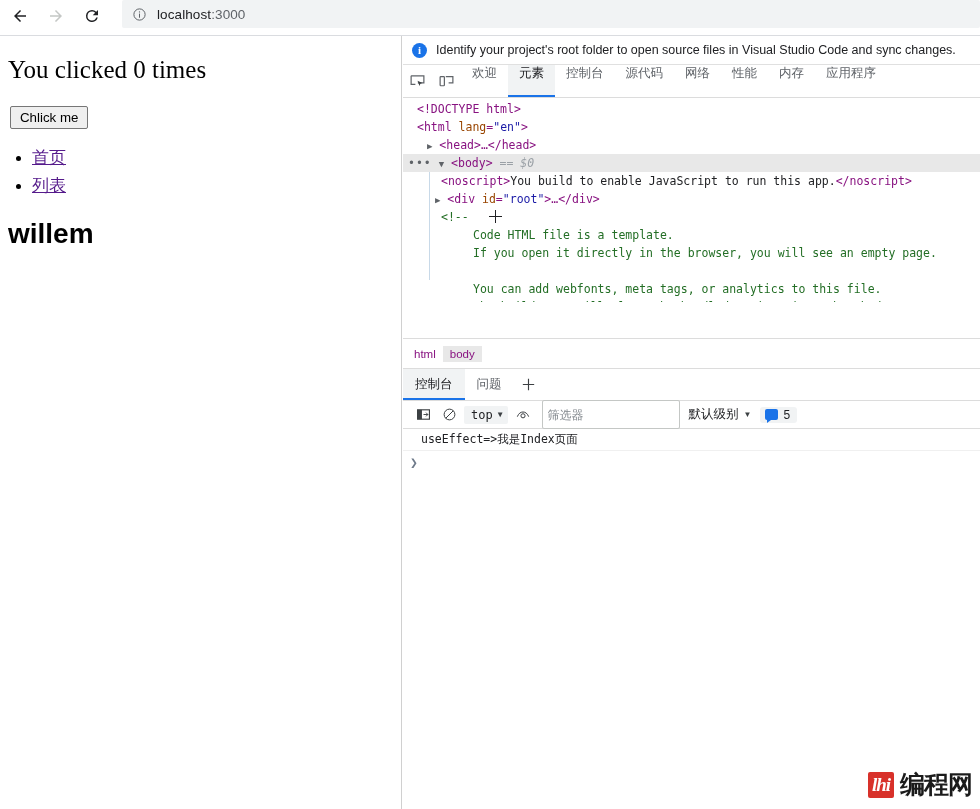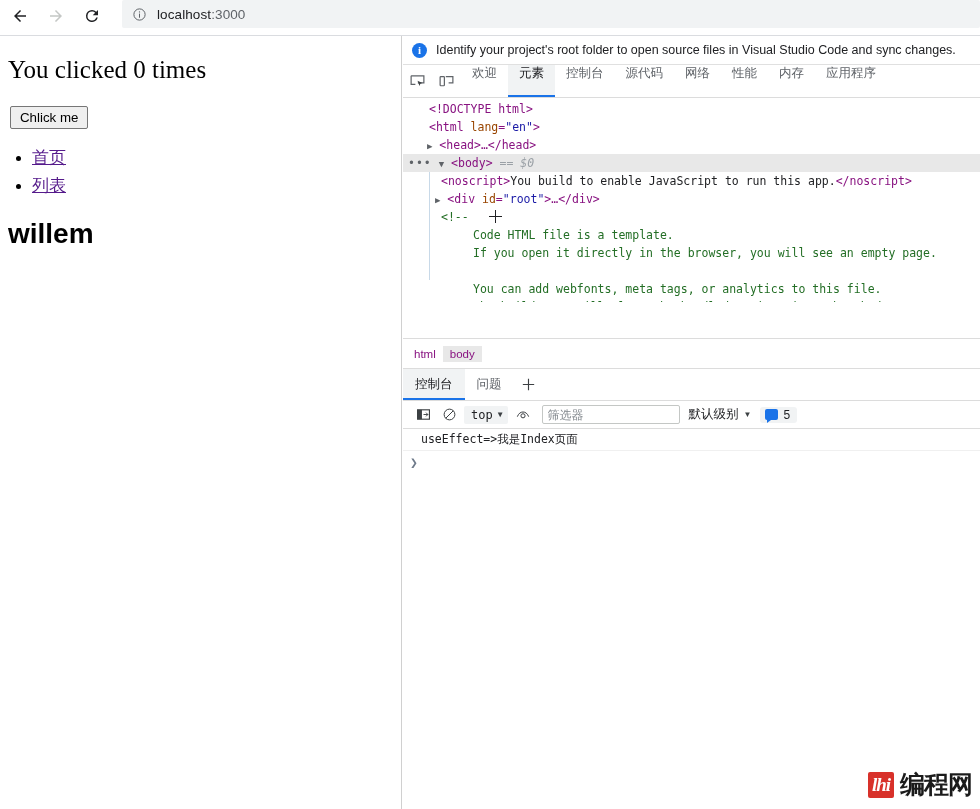--- a/index.html
+++ b/index.html
@@ -165,21 +165,21 @@
   #elements-panel {
     height: 204px;
     background: #fff;
     font-family: "DejaVu Sans Mono", monospace;
     font-size: 11.5px;
     line-height: 18px;
     position: relative;
     overflow: hidden;
     padding-top: 2px;
   }
-  .node-row { white-space: pre; padding-left: 26px; position: relative; height: 18px; }
+  .node-row { white-space: pre; padding-left: 14px; position: relative; height: 18px; }
   .node-row.sel {
     background: #e8e8e8;
     padding-left: 0;
   }
   .dots { color: #5f6368; letter-spacing: 1px; padding-left: 5px; }
   .tri { color: #5f6368; font-size: 9px; }
   .tagname { color: #881280; }
   .attrname { color: #994500; }
   .attrval { color: #1a1aa6; }
   .text-node { color: #202124; }
@@ -265,21 +265,21 @@
     background: #f1f3f4;
     border-radius: 2px;
     padding: 2px 5px 2px 7px;
     font-size: 12px; color: #202124;
     cursor: pointer;
     margin: 0 2px;
     font-family: "DejaVu Sans Mono", monospace;
   }
   .caret { font-size: 8px; margin-left: 5px; color: #3c4043; }
   #filter-input {
-    width: 138px; height: 19px;
+    width: 138px; height: 29px;
     border: 1px solid #c4c7c5;
     border-radius: 2px;
     margin-left: 6px;
     font-size: 12px;
     padding: 0 5px;
     color: #202124;
     background: #fff;
     font-family: "Liberation Sans", sans-serif;
     outline: none;
   }

